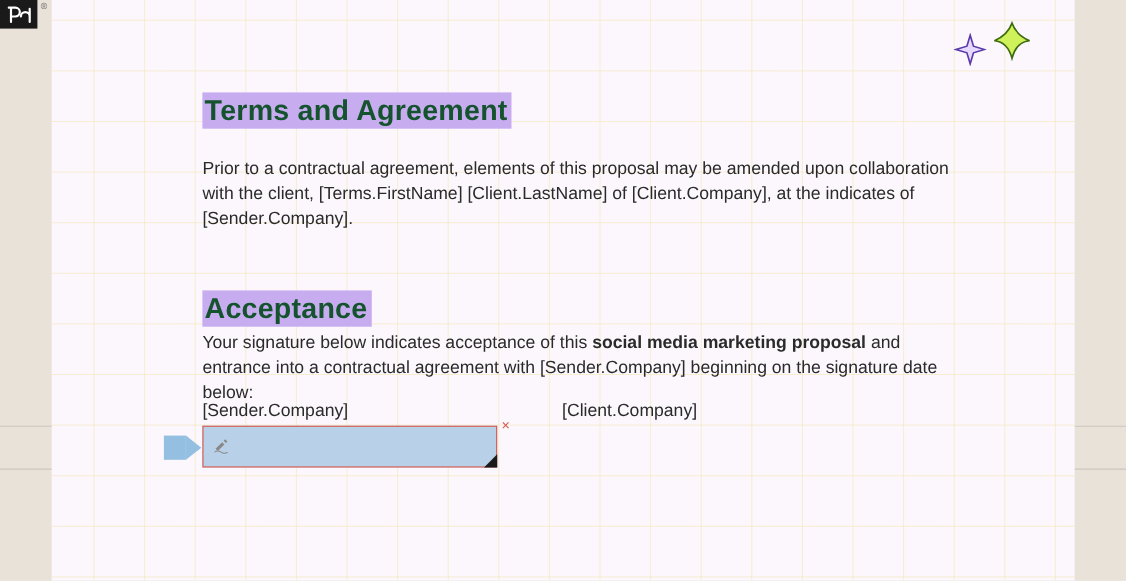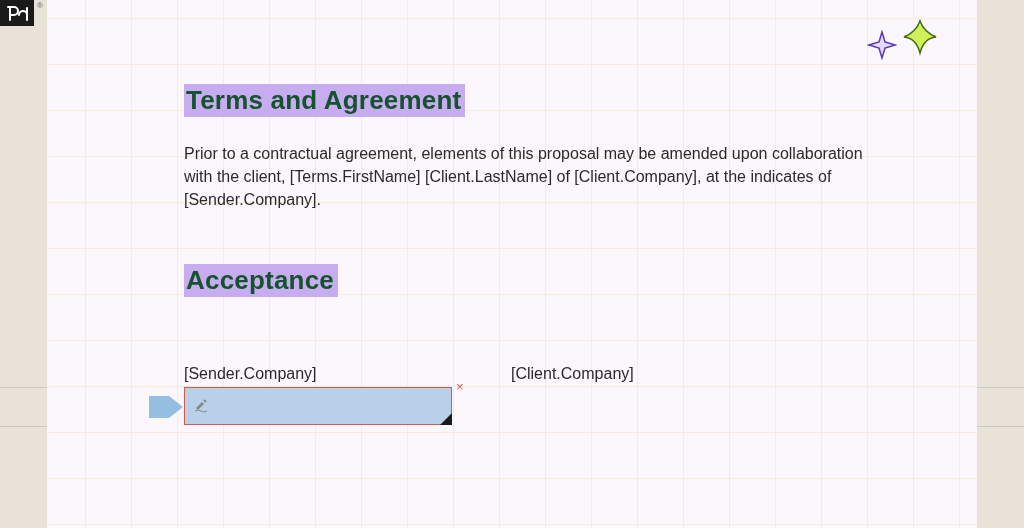--- a/index.html
+++ b/index.html
@@ -173,20 +173,23 @@
     </h2>
 
     <p class="body p1">
       <span>Prior to a contractual agreement, elements of this proposal may be amended upon collaboration with the client, </span><span>[Terms.FirstName] [Client.LastName]</span><span> of </span><span>[Client.Company]</span><span>, at the indicates of </span><span>[Sender.Company]</span><span>.</span>
     </p>
 
     <h2 class="h-accept">
       <span class="hl">Acceptance</span>
     </h2>
 
+    <p class="body p2">
+      <span>Your signature below indicates acceptance of this </span><b>social media marketing proposal</b><span> and entrance into a contractual agreement with </span><span>[Sender.Company]</span><span> beginning on the signature date below:</span>
+    </p>
 
     <div class="sig-labels">
       <span class="sig-left">[Sender.Company]</span>
       <span class="sig-right">[Client.Company]</span>
     </div>
 
     <div class="sig-field">
       <span class="sig-icon">
         <svg width="20" height="18" viewBox="0 0 20 18">
           <path d="M3 13 L9 7 L11 9 L5 15 Z" fill="#888"></path>

